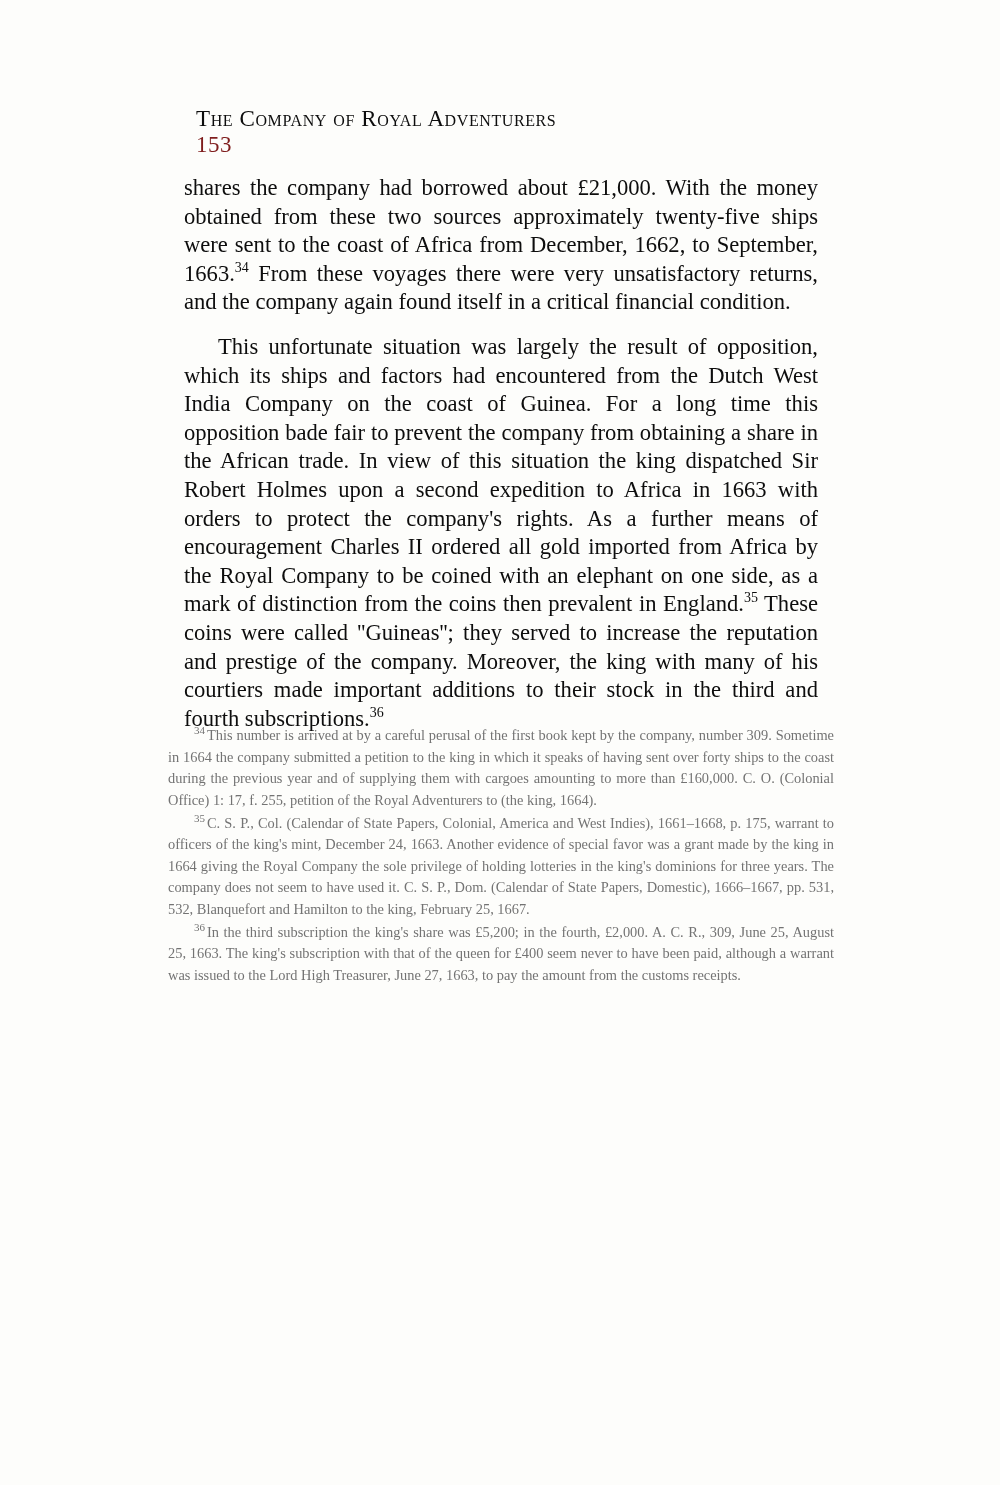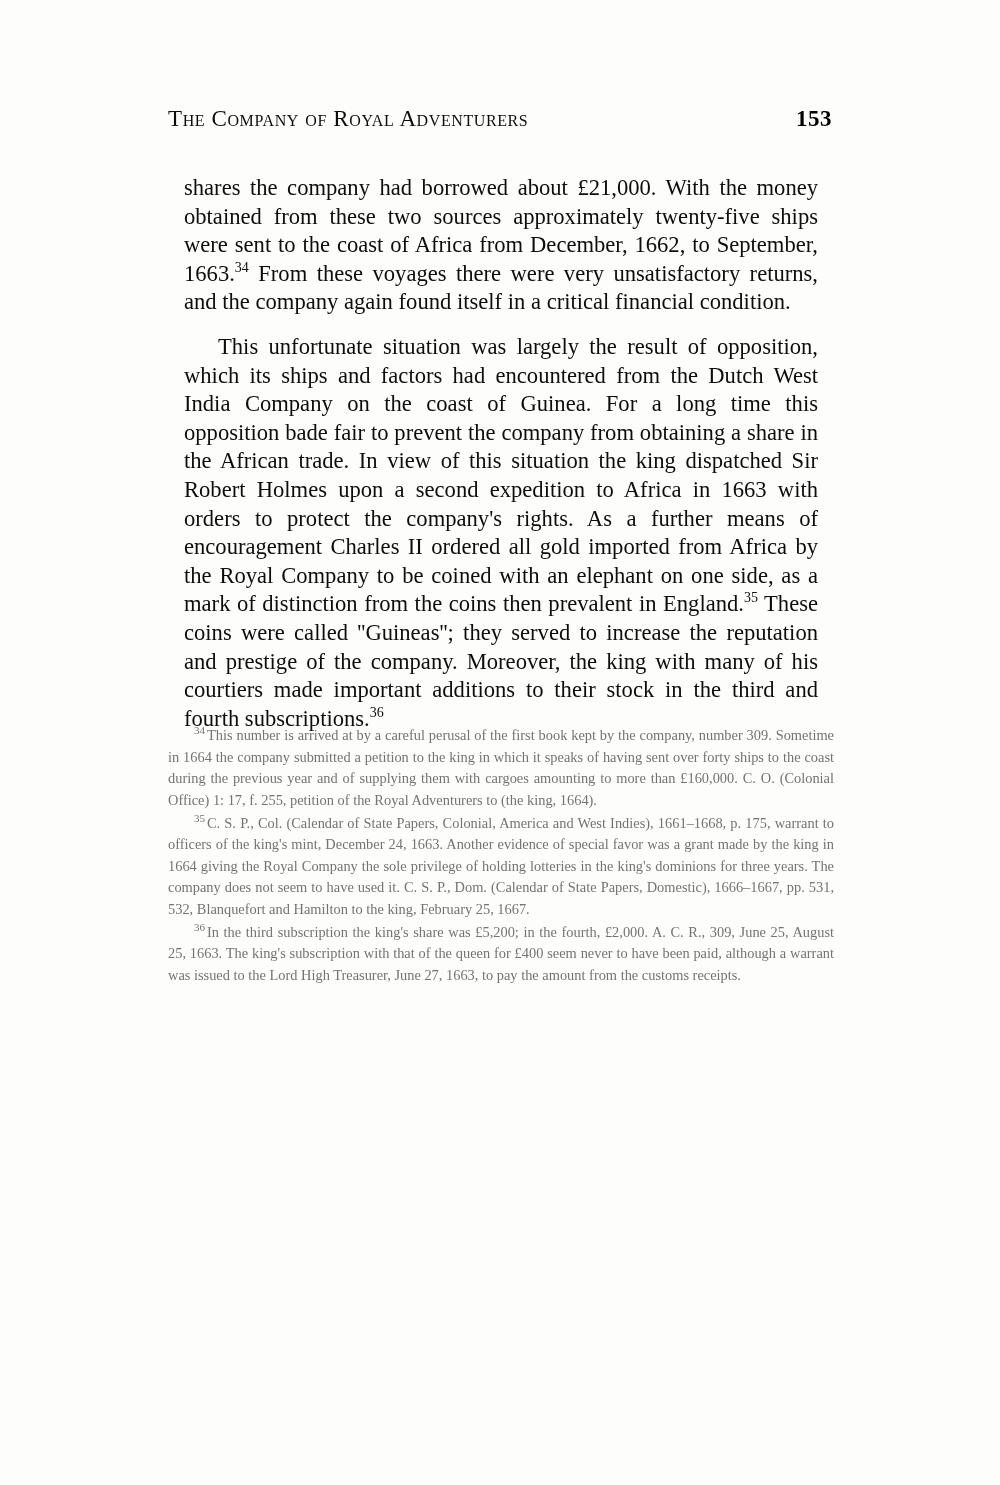--- a/index.html
+++ b/index.html
@@ -25,33 +25,35 @@
   }
   .header {
     position: absolute;
     left: 168px;
     top: 106px;
     width: 664px;
     height: 32px;
     display: flex;
     align-items: baseline;
     justify-content: space-between;
+    flex-direction: column;
   }
   .running-title {
     font-variant: small-caps;
     font-size: 23px;
     letter-spacing: 0.6px;
     white-space: nowrap;
     color: #0d0d0d;
   }
   .folio {
     font-size: 23px;
-    font-weight: 700;
-    color: #000000;
+    font-weight: 400;
+    color: #7f1d1d;
     letter-spacing: 0.5px;
+    margin-left: 28px;
   }
   .body-text {
     position: absolute;
     left: 168px;
     top: 158px;
     width: 666px;
     font-size: 22.6px;
     line-height: 28.6px;
     text-align: justify;
     text-justify: inter-word;

